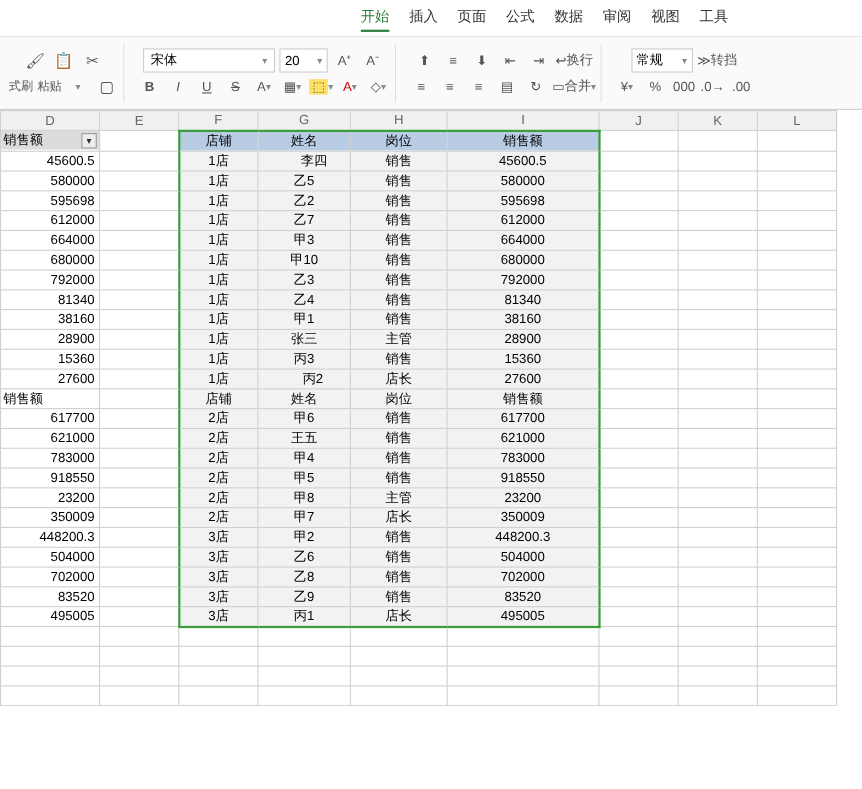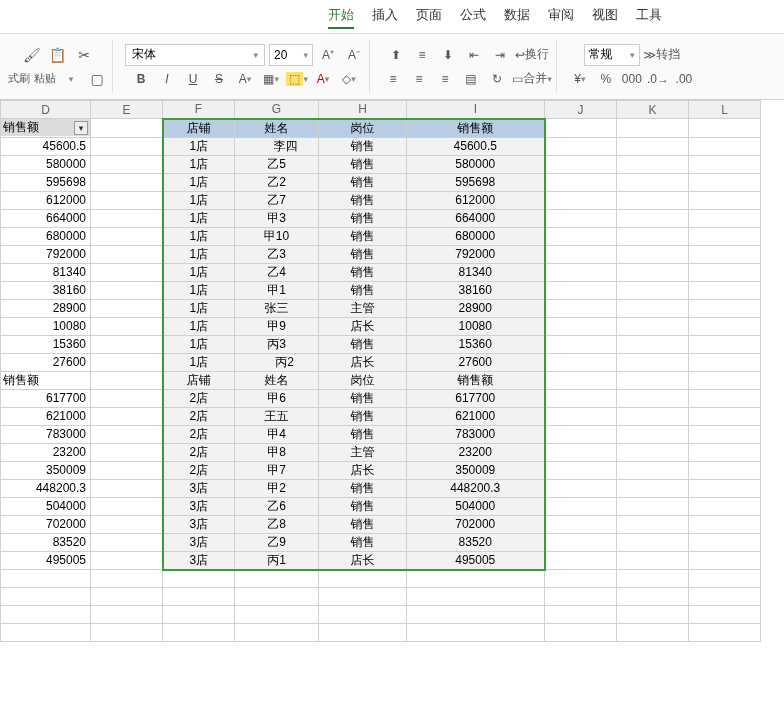--- a/index.html
+++ b/index.html
@@ -61,21 +61,21 @@
       cursor: pointer;
       color: #555;
       font-size: 12px;
     }
     .tb-label {
       font-size: 11px;
       color: #555;
     }
     .sm-icon { font-size: 14px; color:#555;}
     .font-select {
-      width: 140px;
+      width: 120px;
       height: 22px;
       display:flex;
       align-items:center;
       padding: 0 6px;
       border: 1px solid #ccc;
       background:#fff;
       justify-content: space-between;
     }
     .size-select {
       width: 44px;
@@ -402,31 +402,20 @@
           <td></td>
           <td class="data-cell" style="background: rgb(242, 242, 242); border-left: 2px solid rgb(58, 157, 58);">1店</td>
           <td class="data-cell" style="background: rgb(242, 242, 242);">张三</td>
           <td class="data-cell" style="background: rgb(242, 242, 242);">主管</td>
           <td class="data-cell" style="background: rgb(242, 242, 242); border-right: 2px solid rgb(58, 157, 58);">28900</td>
           <td></td>
           <td></td>
           <td></td>
         </tr>
         <tr>
-          <td class="left-cell">10080</td>
-          <td></td>
-          <td class="data-cell" style="background: rgb(242, 242, 242); border-left: 2px solid rgb(58, 157, 58);">1店</td>
-          <td class="data-cell" style="background: rgb(242, 242, 242);">甲9</td>
-          <td class="data-cell" style="background: rgb(242, 242, 242);">店长</td>
-          <td class="data-cell" style="background: rgb(242, 242, 242); border-right: 2px solid rgb(58, 157, 58);">10080</td>
-          <td></td>
-          <td></td>
-          <td></td>
-        </tr>
-        <tr>
           <td class="left-cell">15360</td>
           <td></td>
           <td class="data-cell" style="background: rgb(242, 242, 242); border-left: 2px solid rgb(58, 157, 58);">1店</td>
           <td class="data-cell" style="background: rgb(242, 242, 242);">丙3</td>
           <td class="data-cell" style="background: rgb(242, 242, 242);">销售</td>
           <td class="data-cell" style="background: rgb(242, 242, 242); border-right: 2px solid rgb(58, 157, 58);">15360</td>
           <td></td>
           <td></td>
           <td></td>
         </tr>
@@ -479,20 +468,31 @@
           <td></td>
           <td class="data-cell" style="background: rgb(242, 242, 242); border-left: 2px solid rgb(58, 157, 58);">2店</td>
           <td class="data-cell" style="background: rgb(242, 242, 242);">甲4</td>
           <td class="data-cell" style="background: rgb(242, 242, 242);">销售</td>
           <td class="data-cell" style="background: rgb(242, 242, 242); border-right: 2px solid rgb(58, 157, 58);">783000</td>
           <td></td>
           <td></td>
           <td></td>
         </tr>
         <tr>
+          <td class="left-cell">918550</td>
+          <td></td>
+          <td class="data-cell" style="background: rgb(242, 242, 242); border-left: 2px solid rgb(58, 157, 58);">2店</td>
+          <td class="data-cell" style="background: rgb(242, 242, 242);">甲5</td>
+          <td class="data-cell" style="background: rgb(242, 242, 242);">销售</td>
+          <td class="data-cell" style="background: rgb(242, 242, 242); border-right: 2px solid rgb(58, 157, 58);">918550</td>
+          <td></td>
+          <td></td>
+          <td></td>
+        </tr>
+        <tr>
           <td class="left-cell">23200</td>
           <td></td>
           <td class="data-cell" style="background: rgb(242, 242, 242); border-left: 2px solid rgb(58, 157, 58);">2店</td>
           <td class="data-cell" style="background: rgb(242, 242, 242);">甲8</td>
           <td class="data-cell" style="background: rgb(242, 242, 242);">主管</td>
           <td class="data-cell" style="background: rgb(242, 242, 242); border-right: 2px solid rgb(58, 157, 58);">23200</td>
           <td></td>
           <td></td>
           <td></td>
         </tr>

